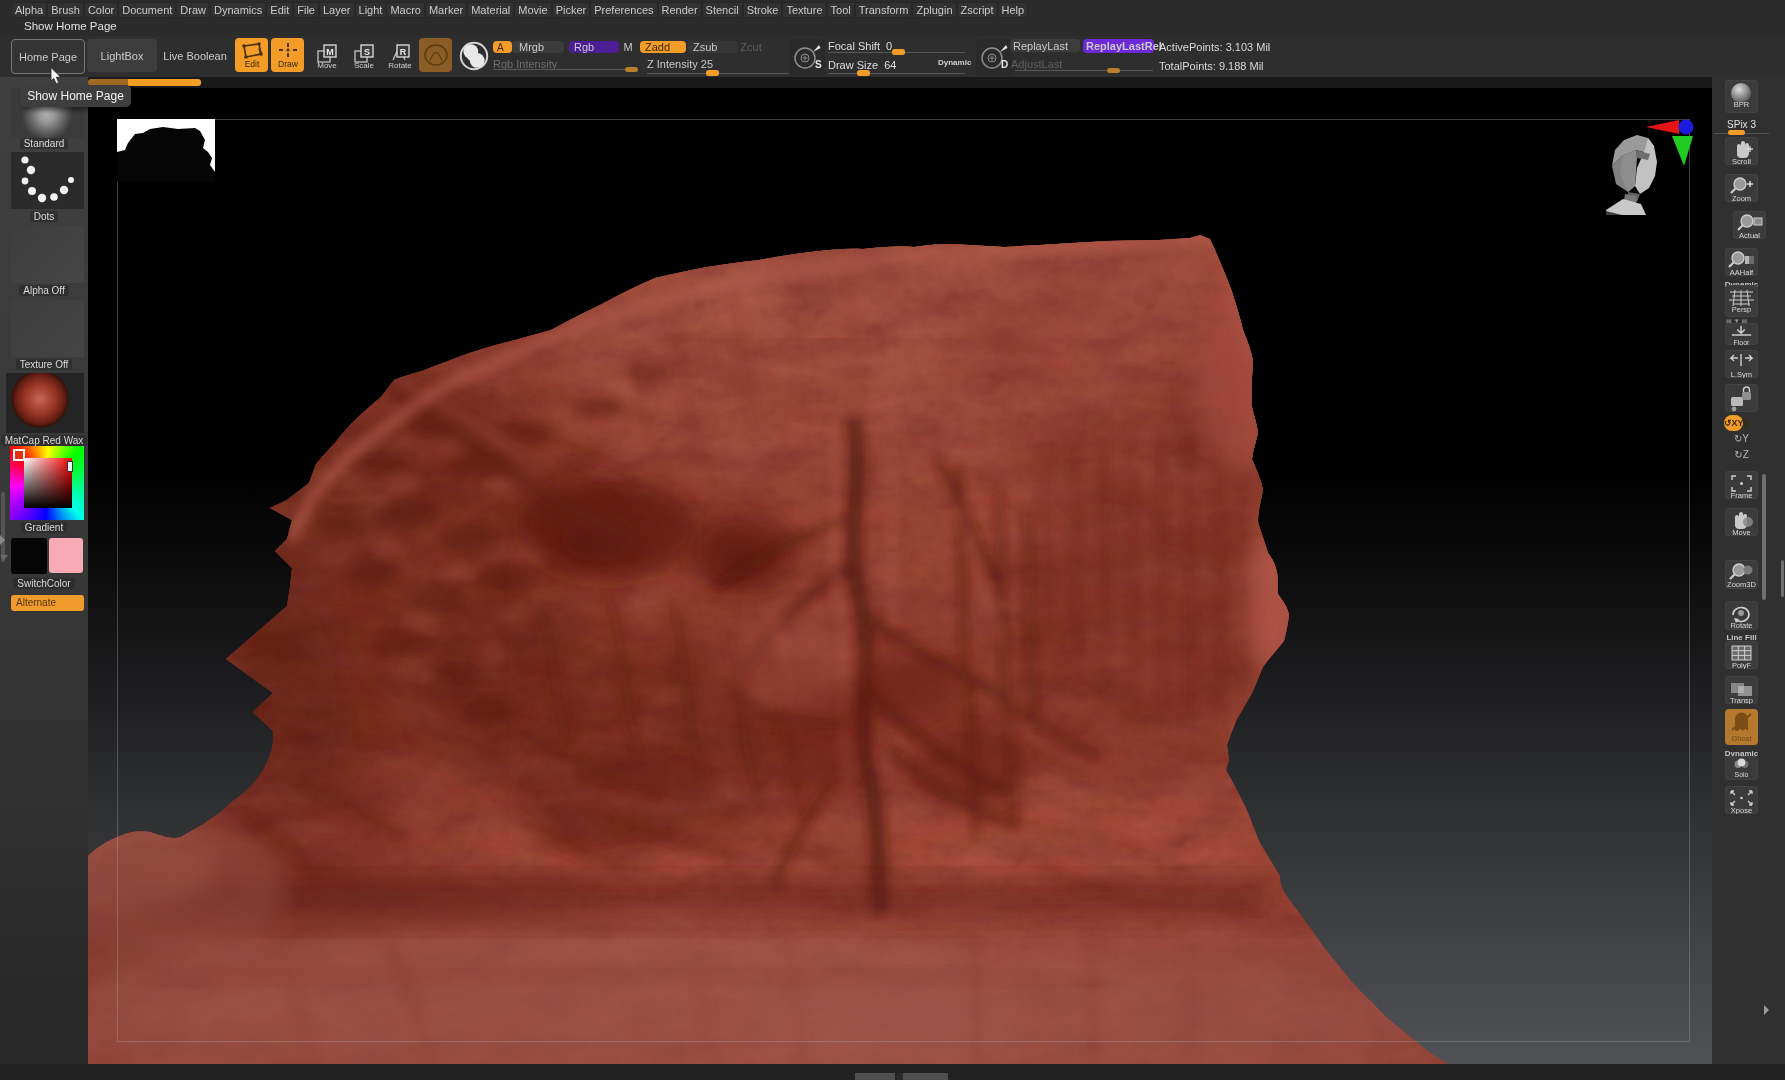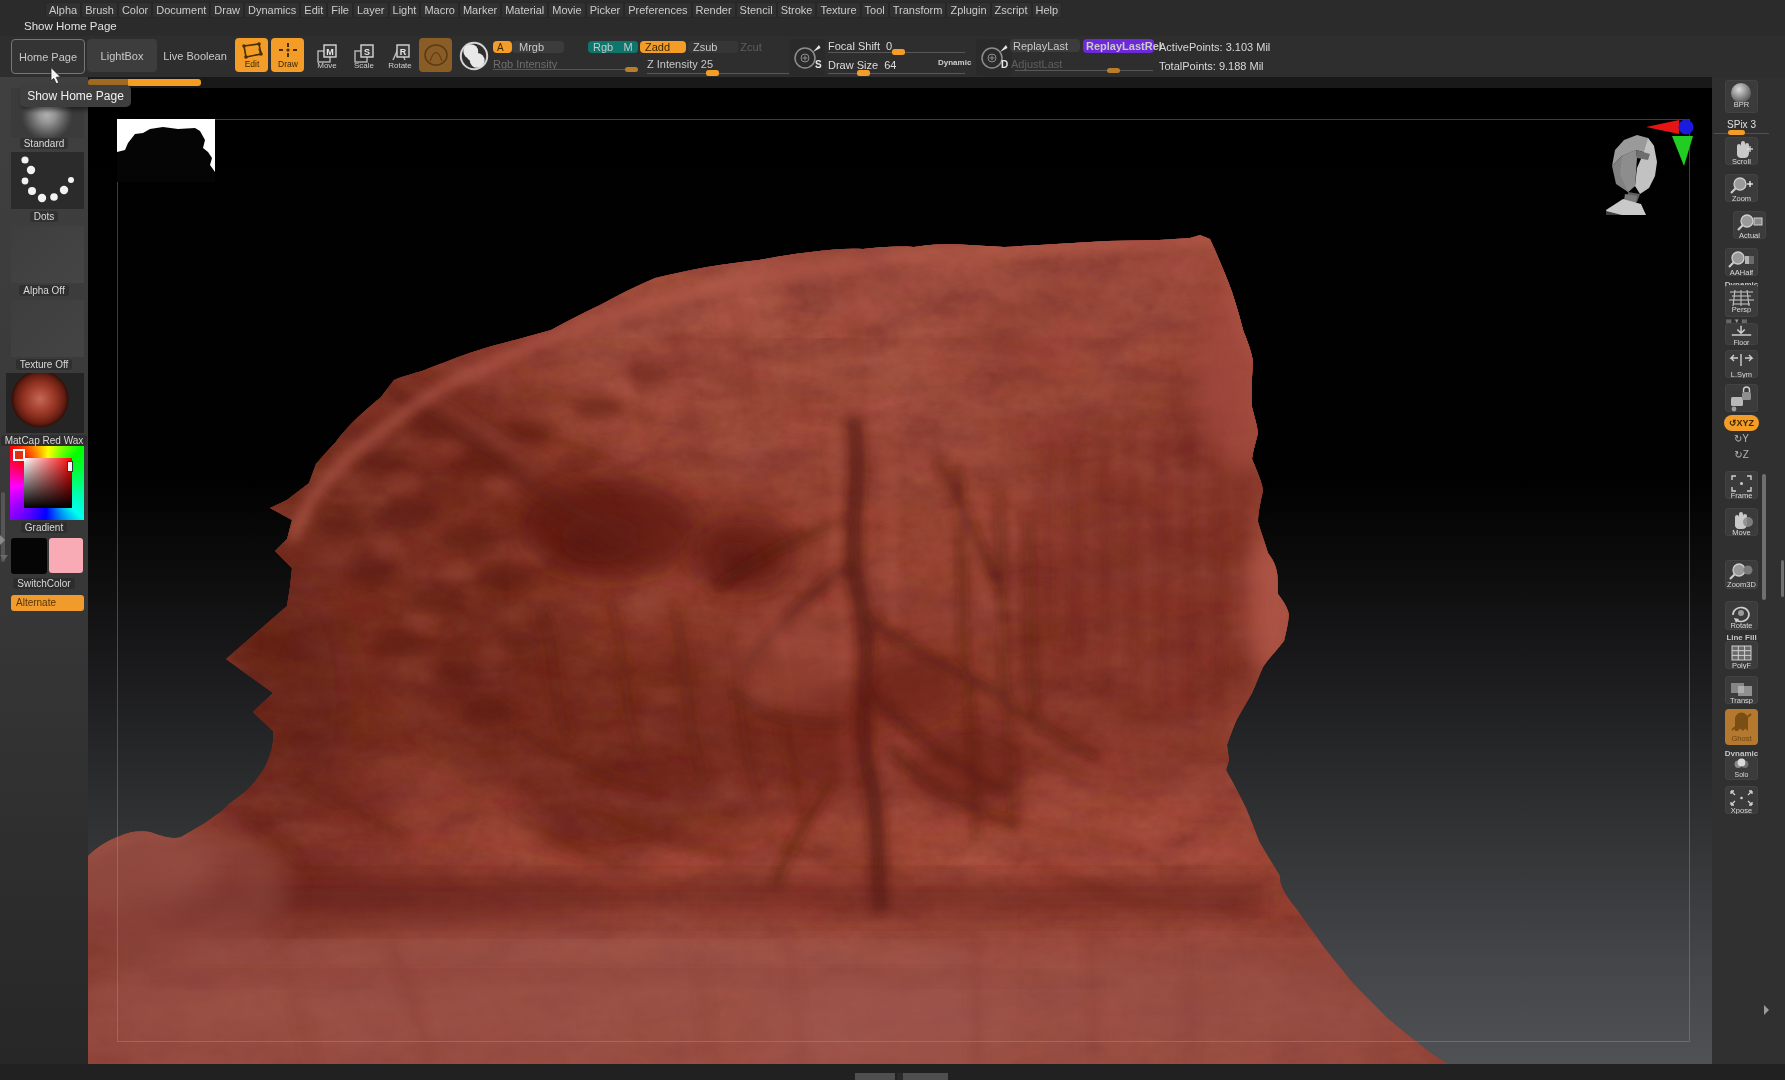--- a/index.html
+++ b/index.html
@@ -1,19 +1,19 @@
 <!DOCTYPE html>
 <html><head>
 <meta charset="utf-8">
 <style>
 html,body{margin:0;padding:0;}
 body{width:1785px;height:1080px;position:relative;overflow:hidden;background:#2b2b2b;font-family:"Liberation Sans",sans-serif;-webkit-font-smoothing:antialiased;}
 .abs{position:absolute;}
 
-#menubar{left:0;top:0;width:1501px;height:19px;background:#2b2b2b;display:flex;align-items:center;padding-left:11px;box-sizing:border-box;margin-left:34px;}
+#menubar{left:0;top:0;width:1501px;height:19px;background:#2b2b2b;display:flex;align-items:center;padding-left:11px;box-sizing:border-box;}
 #menubar span{color:#cbcbcb;font-size:11px;padding:1px 3px;background:#313131;border:1px solid #272727;border-radius:2px;margin-right:0px;white-space:nowrap;line-height:12px;}
 #row2{left:24px;top:20px;color:#e2e2e2;font-size:11.5px;}
 
 #toolbar{left:0;top:36px;width:1785px;height:41px;background:#2e2e2e;}
 .tbtn{position:absolute;border-radius:4px;font-size:11px;color:#c9c9c9;display:flex;align-items:center;justify-content:center;}
 .obtn{position:absolute;border-radius:4px;background:#f39c28;color:#3a2703;font-size:11px;display:flex;align-items:center;justify-content:center;}
 .lbl8{position:absolute;font-size:8px;color:#cfcfcf;text-align:center;}
 .slider{position:absolute;height:1px;background:#575757;}
 .shandle{position:absolute;border-radius:2.5px;background:#f39c28;}
 #substrip{left:88px;top:77px;width:1624px;height:11px;background:#191919;}
@@ -126,21 +126,21 @@
     <svg width="32" height="32" viewBox="0 0 32 32">
       <circle cx="16" cy="16" r="13.2" fill="none" stroke="#d4d4d4" stroke-width="2"></circle>
       <circle cx="12.8" cy="11.6" r="7.4" fill="#e8e8e8"></circle>
       <circle cx="19.2" cy="20.4" r="7.4" fill="#e8e8e8"></circle>
       <circle cx="14" cy="16" r="5" fill="#e8e8e8"></circle>
     </svg>
   </div>
 
   <div class="obtn" style="left:493px;top:5px;width:19px;height:12px;font-size:10px;justify-content:flex-start;padding-left:4px;box-sizing:border-box;">A</div>
   <div class="tbtn" style="left:512px;top:5px;width:52px;height:12px;background:#3c3c3c;justify-content:flex-start;padding-left:7px;box-sizing:border-box;">Mrgb</div>
-  <div class="tbtn" style="left:588px;top:5px;width:50px;height:12px;background:#0f766e;justify-content:flex-start;padding-left:5px;box-sizing:border-box;">Rgb</div>
+  <div class="tbtn" style="left:569px;top:5px;width:50px;height:12px;background:#4c1d95;justify-content:flex-start;padding-left:5px;box-sizing:border-box;">Rgb</div>
   <div class="tbtn" style="left:618px;top:5px;width:20px;height:12px;">M</div>
   <div class="tbtn" style="left:493px;top:22px;width:100px;height:12px;color:#6e6e6e;justify-content:flex-start;">Rgb Intensity</div>
   <div class="slider" style="left:493px;top:33px;width:144px;"></div>
   <div class="shandle" style="left:625px;top:31px;width:13px;height:5px;background:#b97d2e;"></div>
 
   <div class="obtn" style="left:640px;top:5px;width:46px;height:12px;justify-content:flex-start;padding-left:5px;box-sizing:border-box;">Zadd</div>
   <div class="tbtn" style="left:688px;top:5px;width:50px;height:12px;background:#363636;justify-content:flex-start;padding-left:5px;box-sizing:border-box;">Zsub</div>
   <div class="tbtn" style="left:740px;top:5px;width:22px;height:12px;color:#5f5f5f;">Zcut</div>
   <div class="tbtn" style="left:647px;top:22px;width:100px;height:12px;justify-content:flex-start;">Z Intensity 25</div>
   <div class="slider" style="left:647px;top:37px;width:143px;"></div>
@@ -624,21 +624,21 @@
 
   <div class="rbtn" style="top:307px;height:28px;">
     <svg width="33" height="30" viewBox="0 0 33 30">
       <rect x="6" y="13" width="12" height="9" rx="1.5" fill="#b9b9b9"></rect>
       <rect x="17" y="8" width="9" height="8" rx="1.5" fill="#8f8f8f"></rect>
       <path d="M18.5 8 V6 a3 3 0 0 1 6 0 V8" fill="none" stroke="#cfcfcf" stroke-width="1.4"></path>
       <circle cx="9" cy="25" r="2.4" fill="#9f9f9f"></circle>
     </svg>
   </div>
 
-  <div style="position:absolute;left:12px;top:338px;width:35px;height:16px;background:#f39c28;border-radius:8px;color:#3a2703;font-size:9px;font-weight:bold;text-align:center;line-height:16px;">↺XYZ</div>
+  <div style="position:absolute;left:12px;top:338px;width:19px;height:16px;background:#f39c28;border-radius:8px;color:#3a2703;font-size:9px;font-weight:bold;text-align:center;line-height:16px;">↺XYZ</div>
   <div style="position:absolute;left:14px;top:356px;width:31px;height:14px;color:#b9b9b9;font-size:10px;text-align:center;">↻Y</div>
   <div style="position:absolute;left:14px;top:372px;width:31px;height:14px;color:#b9b9b9;font-size:10px;text-align:center;">↻Z</div>
 
   <div class="rbtn" style="top:394px;height:28px;text-align:right;">
     <svg width="33" height="28" viewBox="0 0 33 28">
       <g fill="none" stroke="#cfcfcf" stroke-width="1.4">
         <path d="M7 9 L7 5 L11 5"></path>
           <path d="M22 5 L26 5 L26 9"></path>
           <path d="M26 16 L26 20 L22 20"></path>
           <path d="M11 20 L7 20 L7 16"></path>

